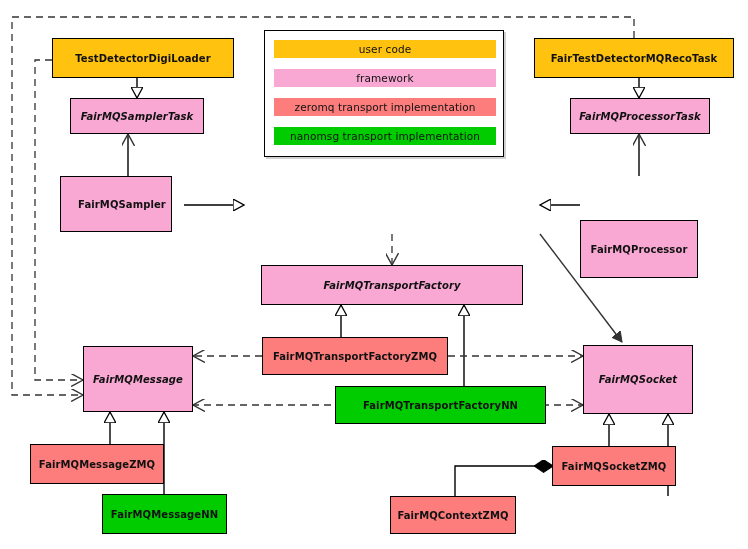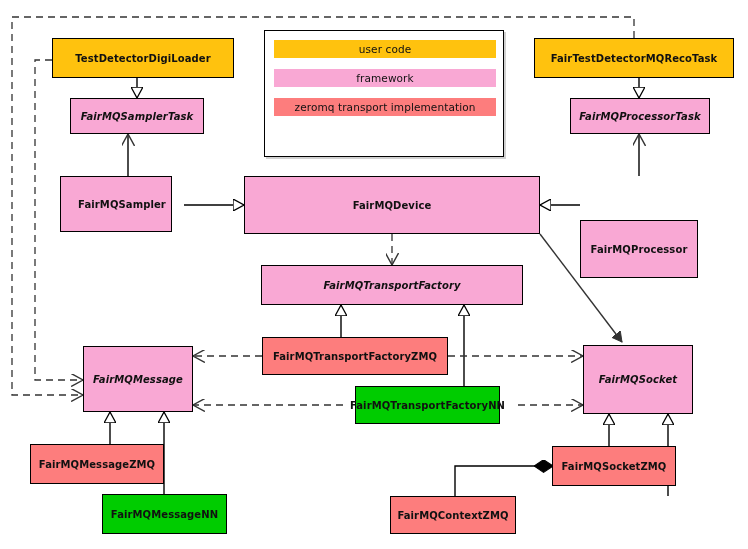--- a/index.html
+++ b/index.html
@@ -141,41 +141,41 @@
 
     <g stroke="#333333" stroke-width="1.4" fill="none">
       <path d="M 540 234 L 622 342" marker-end="url(#solidArrow)"></path>
     </g>
   </svg>
 
   <div id="legend">
     <div class="legend-row c-user" style="top:9px;">user code</div>
     <div class="legend-row c-framework" style="top:38px;">framework</div>
     <div class="legend-row c-zmq" style="top:67px;">zeromq transport implementation</div>
+    <div class="legend-row c-nn" style="top:96px;">nanomsg transport implementation</div>
   </div>
 
   <div class="node c-user" style="left:52px;top:38px;width:182px;height:40px;">TestDetectorDigiLoader</div>
 
   <div class="node c-framework abstract" style="left:70px;top:98px;width:134px;height:36px;">FairMQSamplerTask</div>
 
   <div class="node c-framework" style="left:60px;top:176px;width:112px;height:56px;padding-left:16px;">FairMQSampler</div>
 
-  <div class="node c-framework" style="left:244px;top:176px;width:296px;height:58px;">FairMQDevice</div>
 
   <div class="node c-user" style="left:534px;top:38px;width:200px;height:40px;">FairTestDetectorMQRecoTask</div>
 
   <div class="node c-framework abstract" style="left:570px;top:98px;width:140px;height:36px;">FairMQProcessorTask</div>
 
   <div class="node c-framework" style="left:580px;top:176px;width:118px;height:58px;margin-top:44px;">FairMQProcessor</div>
 
   <div class="node c-framework abstract" style="left:261px;top:265px;width:262px;height:40px;">FairMQTransportFactory</div>
 
   <div class="node c-zmq" style="left:262px;top:337px;width:186px;height:38px;">FairMQTransportFactoryZMQ</div>
 
-  <div class="node c-nn" style="left:355px;top:386px;width:145px;height:38px;">FairMQTransportFactoryNN</div>
+  <div class="node c-nn" style="left:335px;top:386px;width:211px;height:38px;">FairMQTransportFactoryNN</div>
 
   <div class="node c-framework abstract" style="left:83px;top:346px;width:110px;height:66px;">FairMQMessage</div>
 
   <div class="node c-framework abstract" style="left:583px;top:345px;width:110px;height:69px;">FairMQSocket</div>
 
   <div class="node c-zmq" style="left:30px;top:444px;width:134px;height:40px;">FairMQMessageZMQ</div>
 
   <div class="node c-nn" style="left:102px;top:494px;width:125px;height:40px;">FairMQMessageNN</div>
 
   <div class="node c-zmq" style="left:390px;top:496px;width:126px;height:38px;">FairMQContextZMQ</div>

